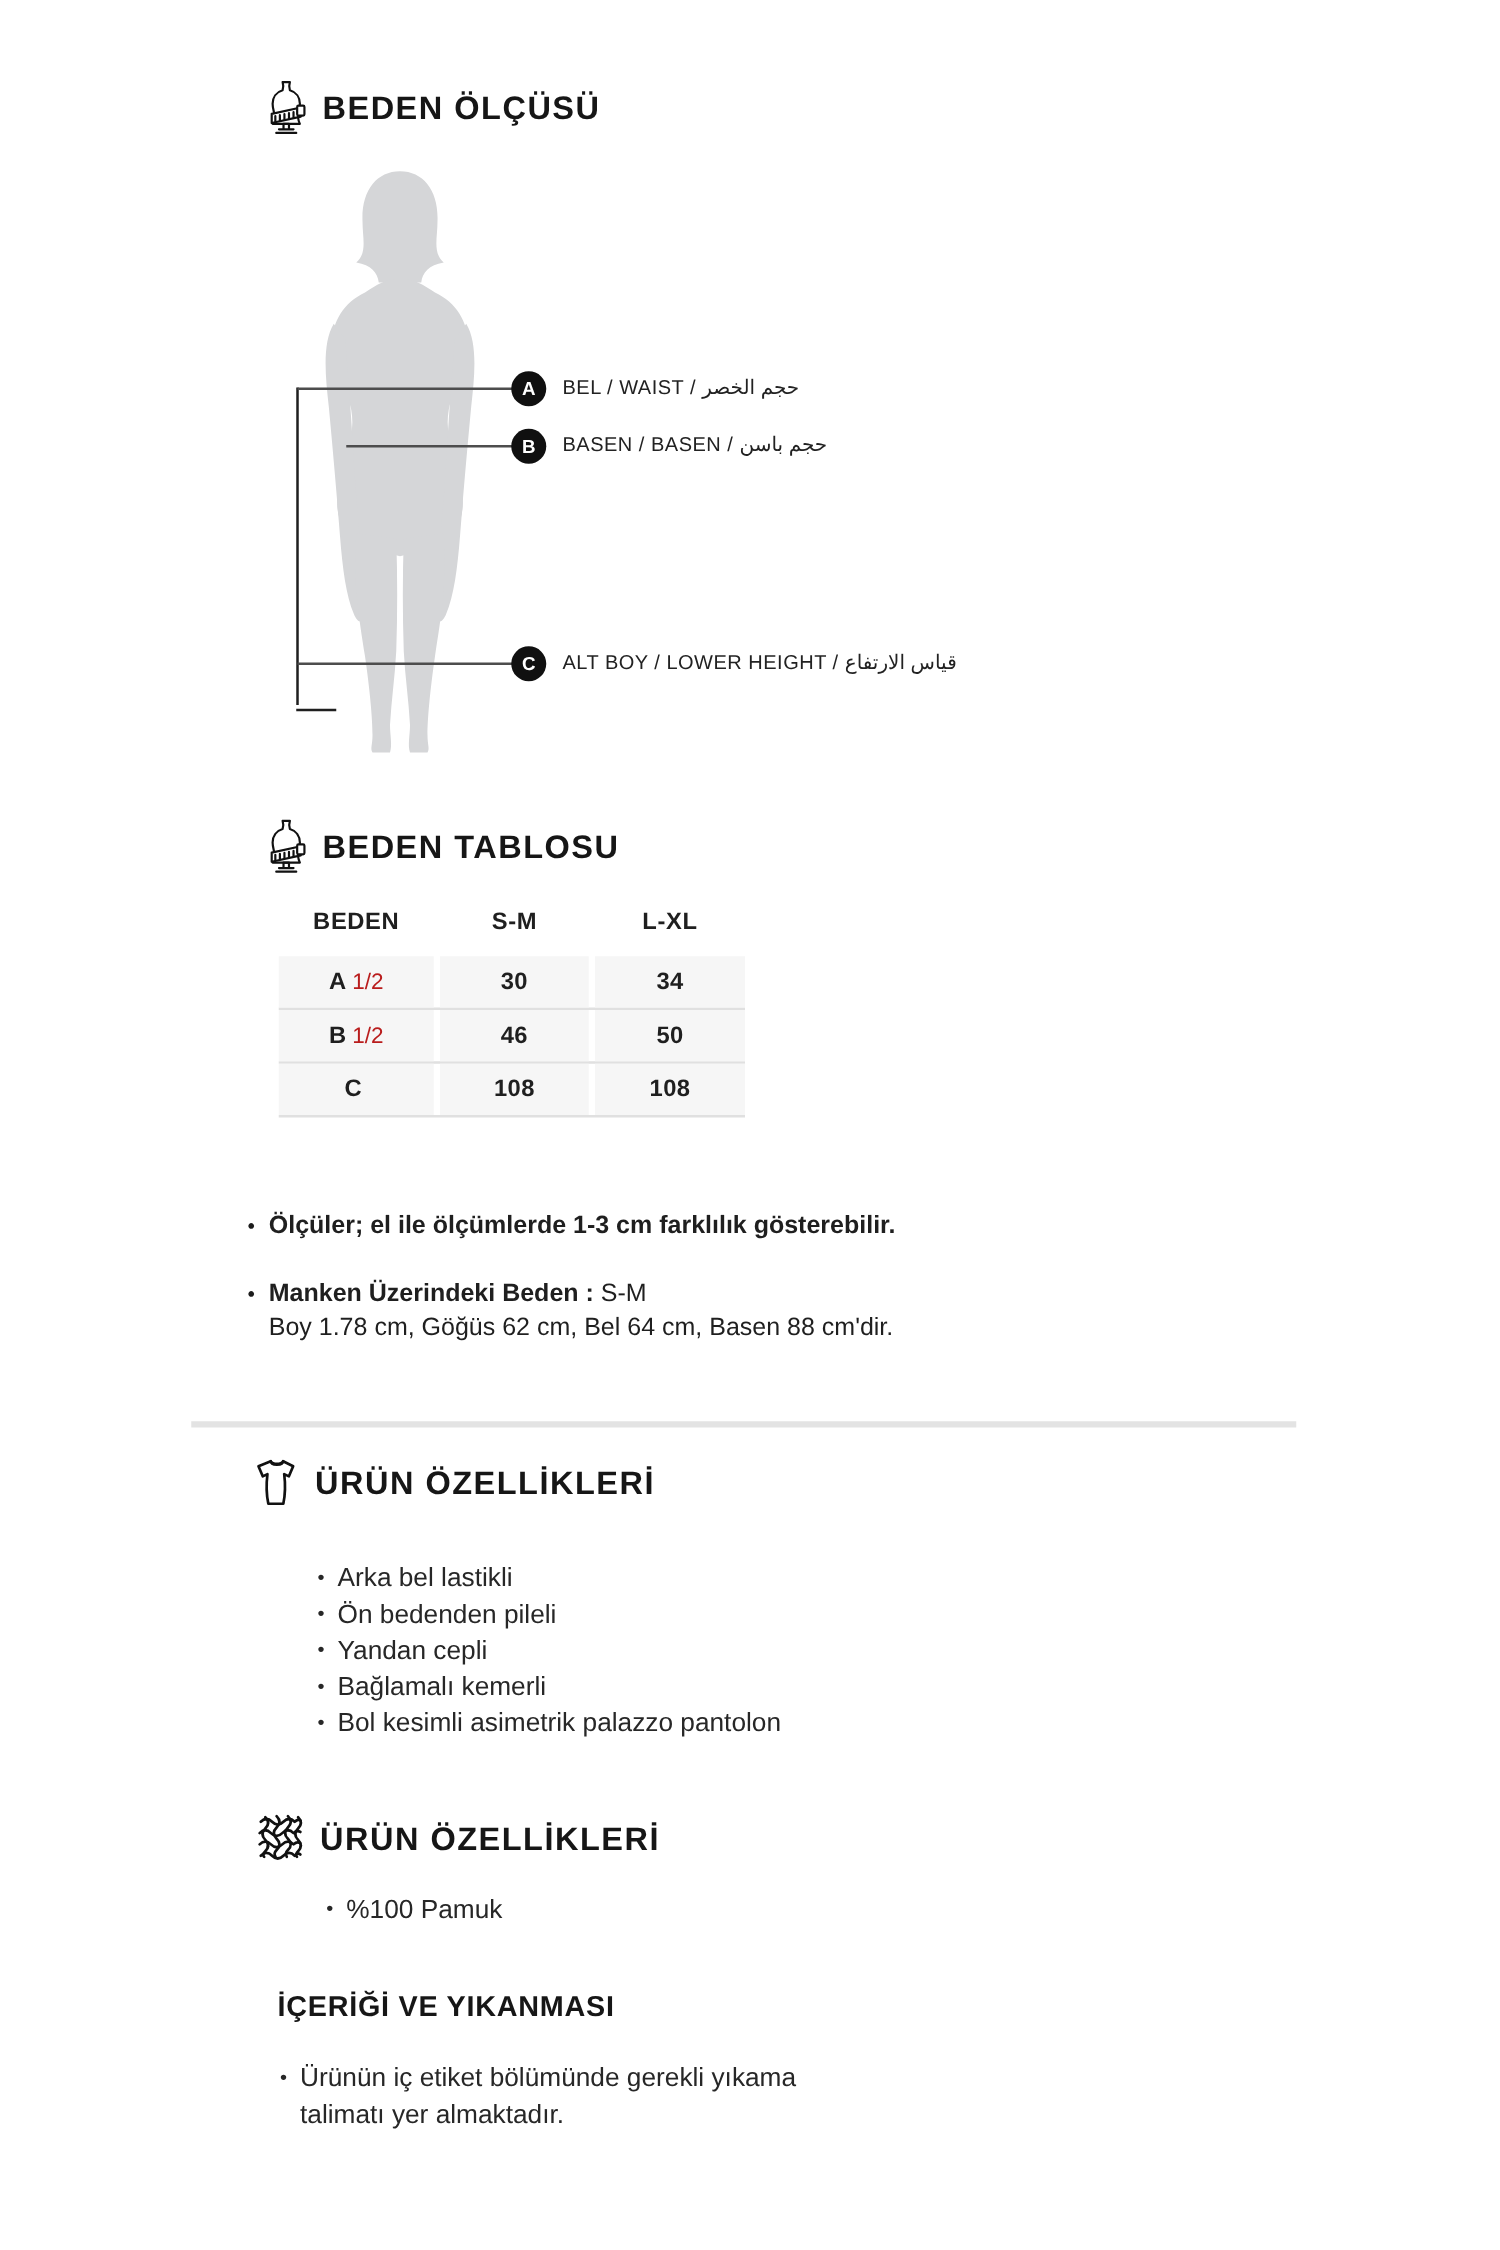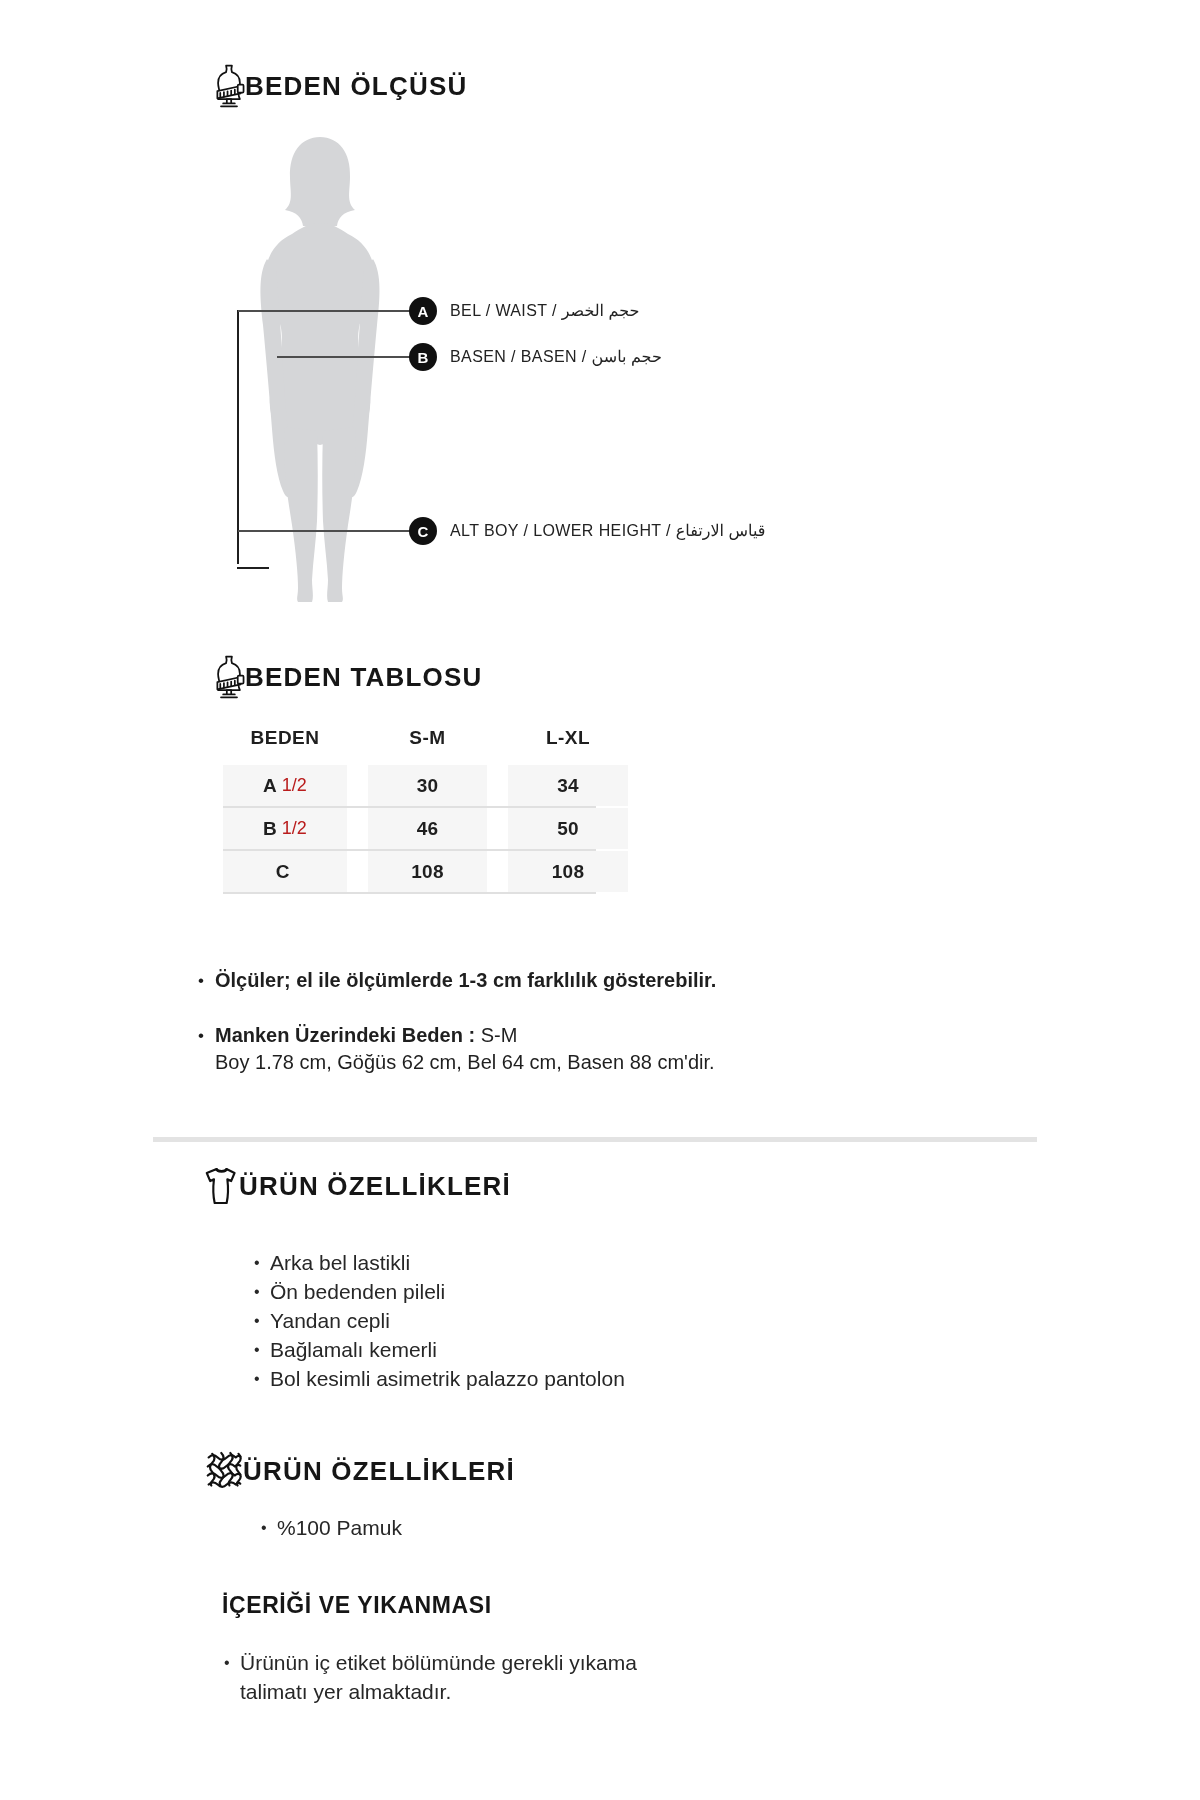--- a/index.html
+++ b/index.html
@@ -5,21 +5,21 @@
   * { margin:0; padding:0; box-sizing:border-box; }
   html,body { background:#ffffff; }
   body {
     width:1200px; height:1800px; position:relative; overflow:hidden;
     font-family:"Liberation Sans", sans-serif; color:#1f1f1f;
   }
   .abs { position:absolute; }
 
   
   .sec-head {
-    position:absolute; display:flex; align-items:center; 
+    position:absolute; display:flex; align-items:center; gap:13px;
     font-weight:700; font-size:26px; letter-spacing:1.2px; color:#161616;
   }
   .sec-head .hicon { flex:0 0 auto; display:block; }
   .sec-head.noicon { font-size:23px; letter-spacing:0.6px; }
 
   
   #figure-diagram { left:150px; top:115px; width:780px; height:500px; }
   .silhouette-svg { position:absolute; left:75px; top:18px; width:190px; height:470px; }
   .silhouette-svg path { fill:#d5d6d8; }
   .mline { position:absolute; height:2px; background:#4d4d4d; }
@@ -29,21 +29,21 @@
     background:#101010; color:#ffffff; font-weight:700; font-size:15px;
     display:flex; align-items:center; justify-content:center; letter-spacing:0;
   }
   .mlabel {
     position:absolute; left:300px; height:28px; line-height:28px;
     font-size:16px; letter-spacing:0.4px; color:#222; white-space:nowrap;
   }
 
   
   #size-table { left:223px; top:727px; width:373px; font-size:19px; }
-  .thead, .trow { display:grid; grid-template-columns:124px 119px 120px; column-gap:21px; }
+  .thead, .trow { display:grid; grid-template-columns:124px 119px 120px; column-gap:5px; }
   .thead { font-weight:700; margin-bottom:16px; }
   .thead .hcell { text-align:center; letter-spacing:0.5px; }
   .trow { height:43px; border-bottom:2px solid #e0e0e0; }
   .trow .cell {
     background:#f6f6f6; display:flex; align-items:center; justify-content:center;
   }
   .rl-letter { font-weight:700; }
   .rl-suffix { margin-left:5px; color:#b91c1c; font-size:18px; }
   .tval { font-weight:700; letter-spacing:0.3px; }
 

